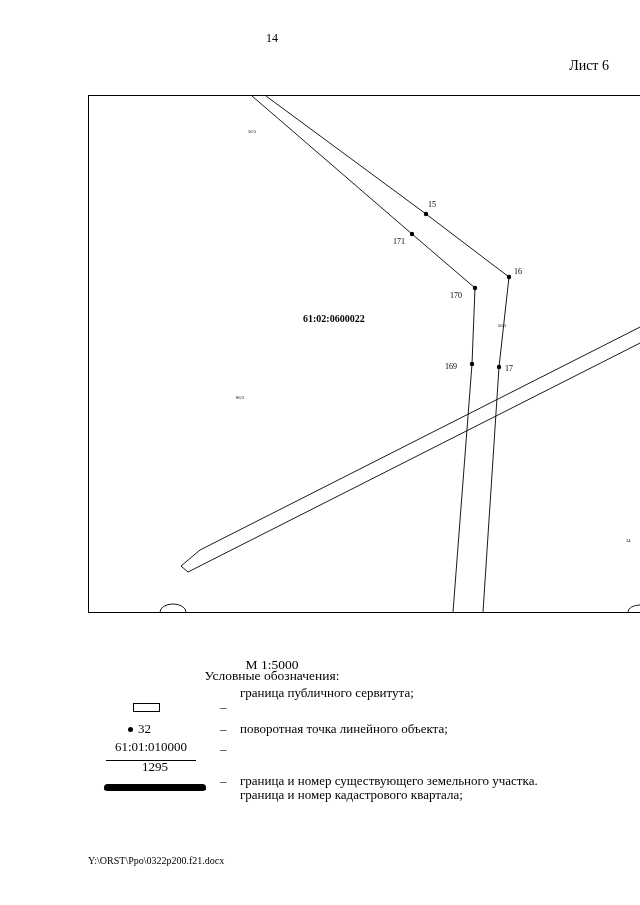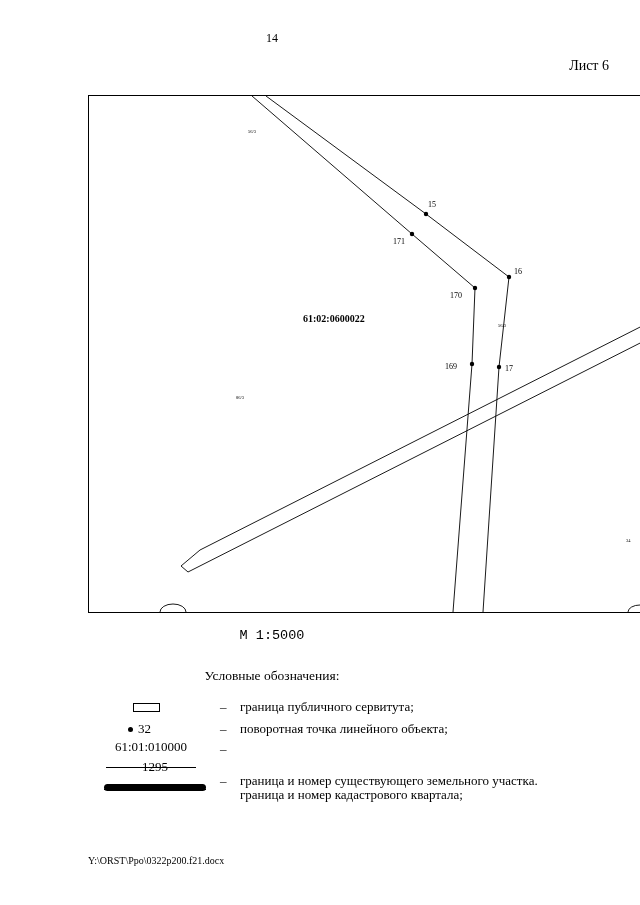--- a/index.html
+++ b/index.html
@@ -19,38 +19,38 @@
     left:88px; top:95px; width:518px; height:516px;
     border:1px solid #000; box-sizing:content-box;padding-left:47px;
   }
   #map-frame svg { display:block; }
   .map-line { fill:none; stroke:#000; stroke-width:0.9; }
   .map-dot { fill:#000; stroke:none; }
   .pt-label { font-family:"Liberation Serif", serif; font-size:8px; fill:#000; }
   .quarter-label { font-family:"Liberation Serif", serif; font-size:10px; font-weight:bold; fill:#000; }
   .tiny-label { font-family:"Liberation Serif", serif; font-size:4.5px; fill:#000; }
 
-  #scale-label { top:628px; font-size:13.5px;font-family:Liberation Mono, monospace; }
+  #scale-label { top:657px; font-size:13.5px; }
   #legend-title { top:668px; font-size:13.5px; }
 
   .legend-dash { left:220px; font-size:13px; }
   .legend-text { left:240px; font-size:13px; }
 
   #servitude-symbol {
     left:133px; top:703px; width:25px; height:7px;
     border:1.8px solid #000; background:#fff;
   }
   #turning-point-symbol { left:128px; top:721px; font-size:13px; display:flex; align-items:center; }
   #turning-point-symbol .dot {
     width:5px; height:5px; background:#000; border-radius:50%;
     display:inline-block; margin-right:5px;
   }
   #quarter-symbol {
     left:106px; top:739px; width:90px; text-align:center;
-    font-size:13px; border-bottom:1px solid #000; padding-bottom:12px;
+    font-size:13px; border-bottom:1px solid #000; padding-bottom:5px;
   }
   #parcel-number-symbol {
     left:104px; top:759px; width:102px; text-align:center;
     font-size:13px; border-bottom:1px solid #000; padding-bottom:14px;
   }
   #parcel-line-symbol {
     left:104px; top:784px; width:102px; height:7px;
     background:#000; border-radius:3.5px;
   }
 
@@ -96,21 +96,21 @@
     <text class="tiny-label" x="100" y="303">86/3</text>
     <text class="tiny-label" x="490" y="446">34</text>
   </svg>
 </div>
 
 <div class="abs center" id="scale-label">М 1:5000</div>
 <div class="abs center" id="legend-title">Условные обозначения:</div>
 
 <div class="abs" id="servitude-symbol"></div>
 <div class="abs legend-dash" style="top:699px;">–</div>
-<div class="abs legend-text" style="top:699px;text-align:center;">граница публичного сервитута;</div>
+<div class="abs legend-text" style="top:685px;text-align:center;">граница публичного сервитута;</div>
 
 <div class="abs" id="turning-point-symbol">
   <span class="dot"></span>
   <span>32</span>
 </div>
 <div class="abs legend-dash" style="top:721px;">–</div>
 <div class="abs legend-text" style="top:721px;">поворотная точка линейного объекта;</div>
 
 <div class="abs" id="quarter-symbol">61:01:010000</div>
 <div class="abs legend-dash" style="top:741px;">–</div>

